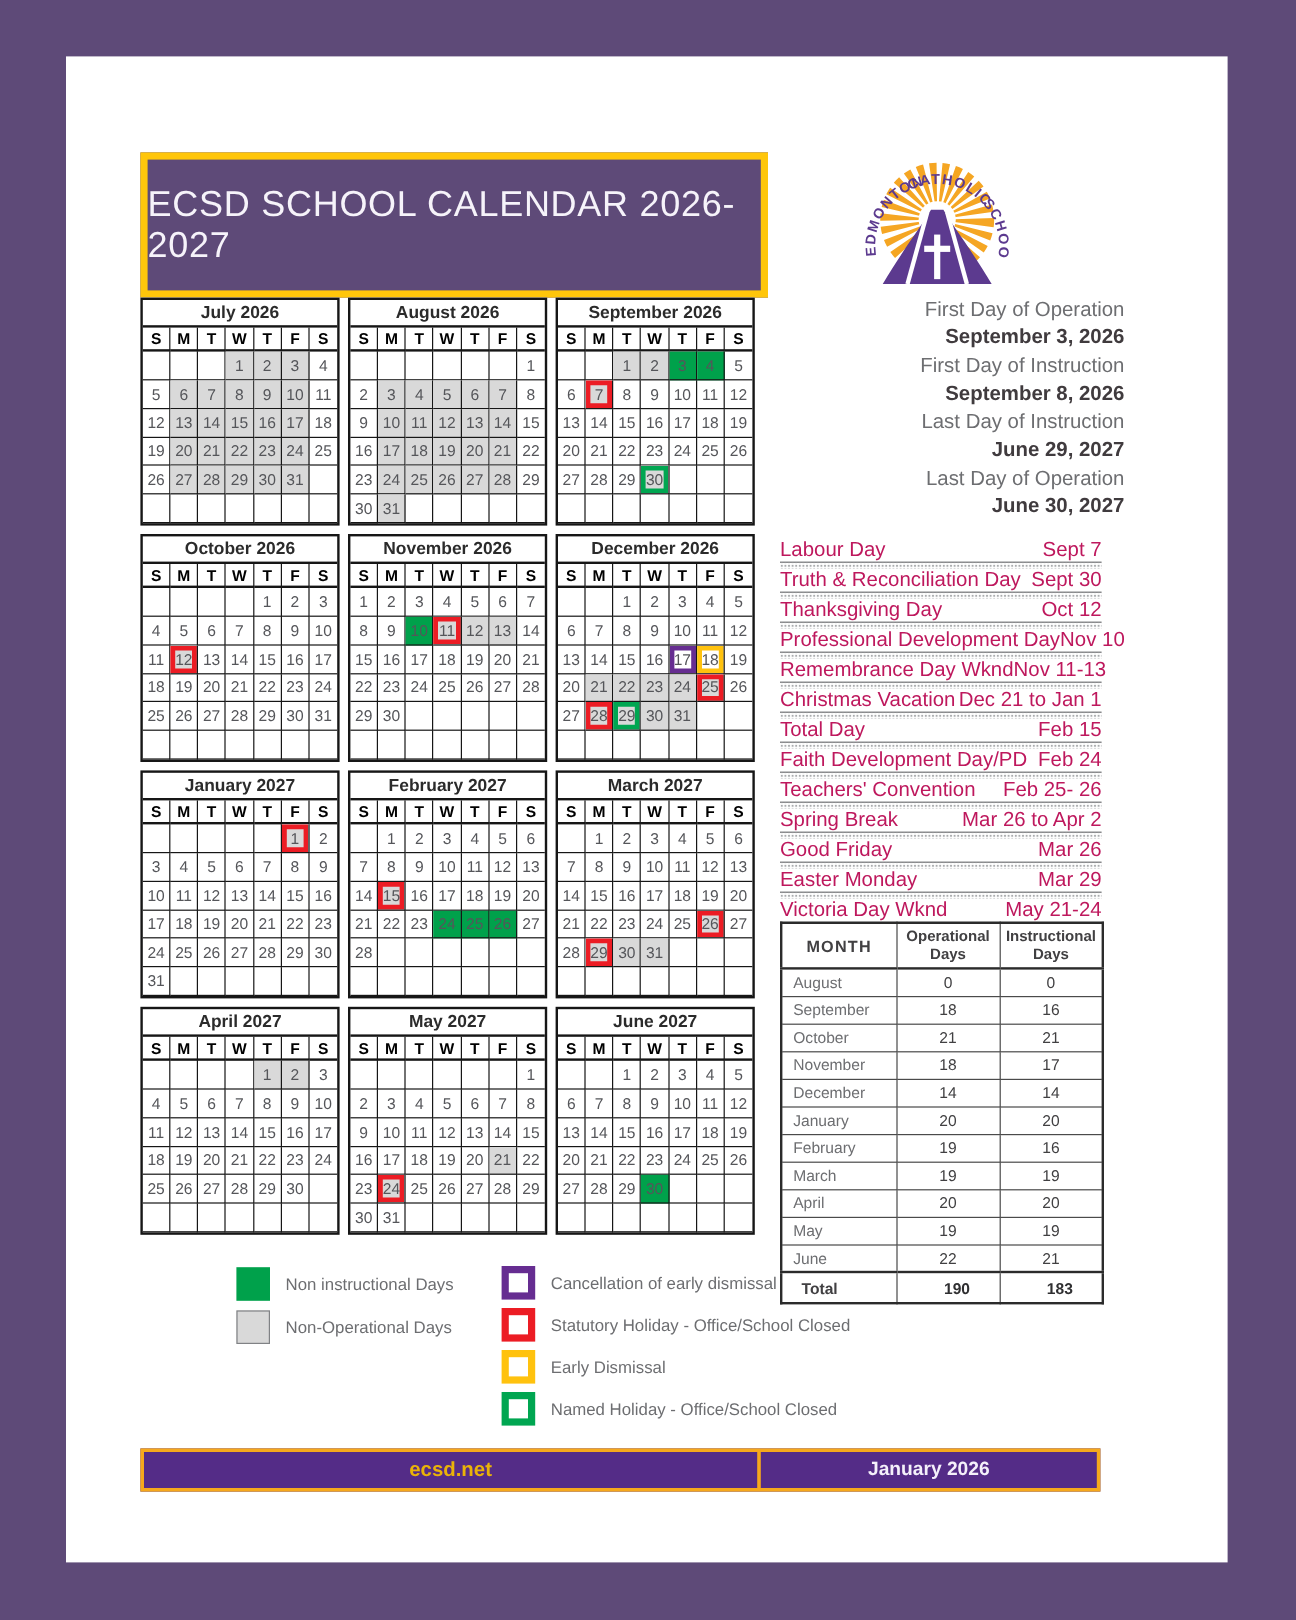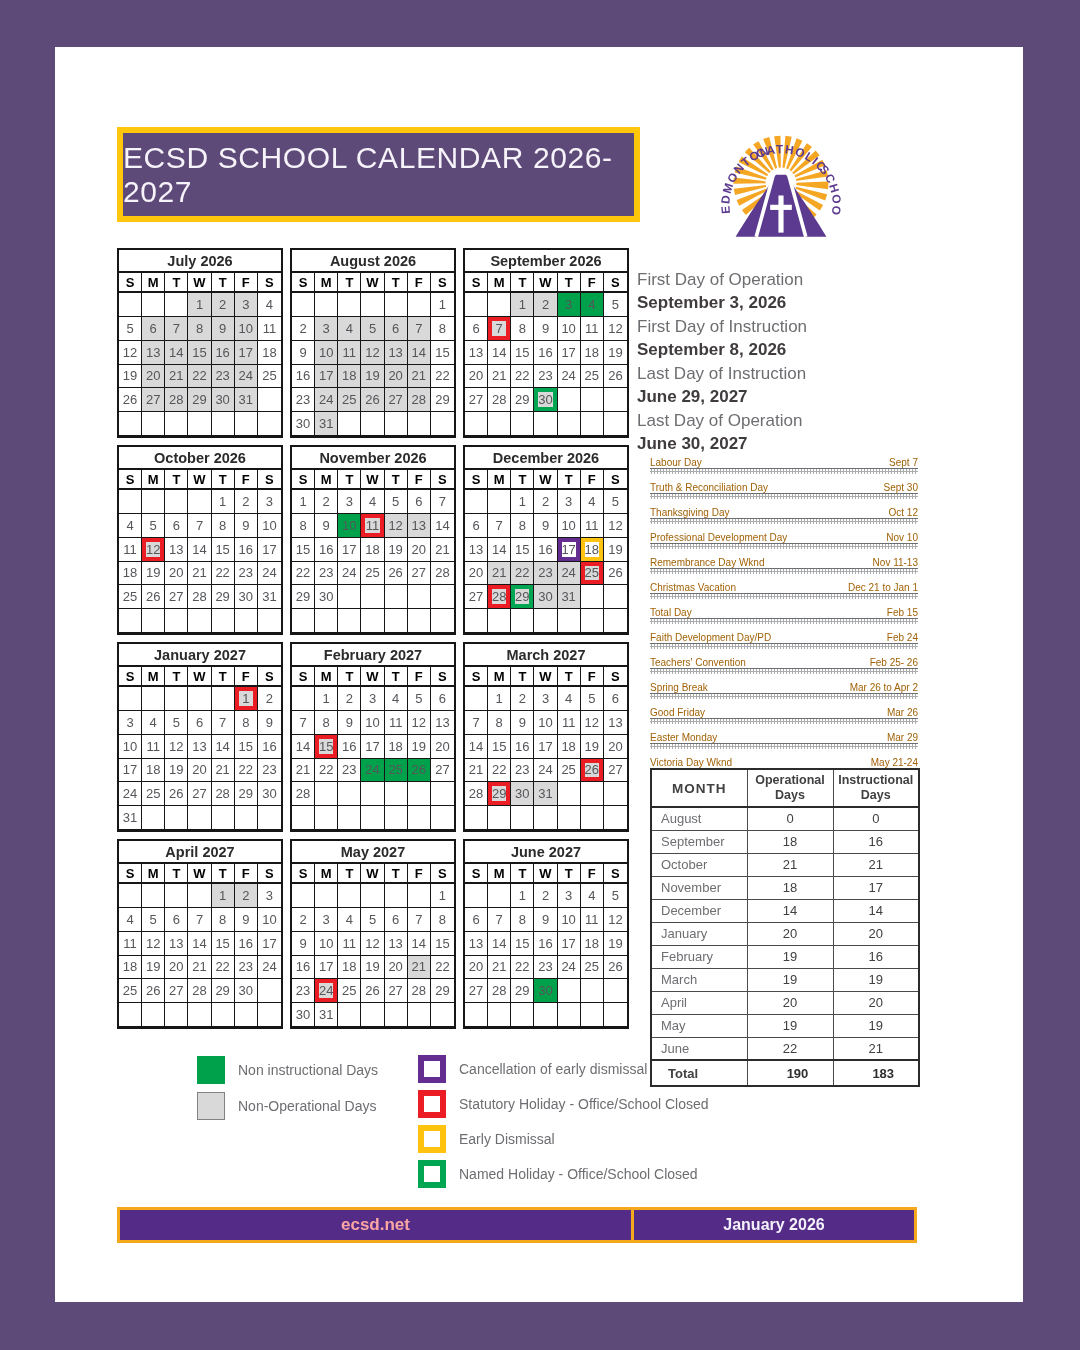--- a/index.html
+++ b/index.html
@@ -6,31 +6,31 @@
   .page {
     position:relative; width:1080px; height:1350px;
     background:var(--frame,#5E4A78);
     font-family:"Liberation Sans", sans-serif;
     overflow:hidden;
   }
   .sheet { position:absolute; left:55px; top:47px; width:968px; height:1255px; background:#ffffff; }
 
   
   .title-box {
-    position:absolute; left:62px; top:80px; width:523px; height:95px;
+    position:absolute; left:62px; top:80px; width:523px; height:121px;
     box-sizing:border-box; background:var(--frame); border:6px solid var(--gold);
     display:flex; align-items:center; justify-content:center;
     color:#f6f3fa; font-size:30px; letter-spacing:.6px; font-weight:400;
   }
 
   
   .logo { position:absolute; left:652px; top:68px; width:148px; height:130px; }
 
   
-  .keydates { position:absolute; left:582px; top:199px; width:300px; text-align:left;margin-top:22px; }
+  .keydates { position:absolute; left:582px; top:199px; width:300px; text-align:right; }
   .kd-label { font-size:17px; color:#6D6E71; line-height:23px; }
   .kd-value { font-size:17px; color:#403b3e; font-weight:bold; line-height:24px; }
 
   
   .months {
     position:absolute; left:62px; top:201px;
     display:grid; grid-template-columns:repeat(3,166px); grid-auto-rows:190px;
     column-gap:7px; row-gap:7px;
   }
   .cal { box-sizing:border-box; border:2px solid #161616; background:#fff; display:flex; flex-direction:column; }
@@ -50,21 +50,21 @@
   .bg-no { background:var(--grey); }
   .bg-ni { background:var(--green); color:#233d2f; }
   .ring-red    { box-shadow: inset 0 0 0 4px var(--red); }
   .ring-named  { box-shadow: inset 0 0 0 4px var(--green_ring); }
   .ring-purple { box-shadow: inset 0 0 0 4px var(--purple_ring); }
   .ring-yellow { box-shadow: inset 0 0 0 4px var(--yellow_ring); }
 
   
   .events { position:absolute; left:595px; top:404px; width:268px; }
   .ev-row { display:flex; justify-content:space-between; align-items:flex-end; height:17px; border-bottom:1px solid #6d6e71; }
-  .ev-name, .ev-date { font-size:10px; color:#a16207; white-space:nowrap; }
+  .ev-name, .ev-date { font-size:17px; color:#be185d; white-space:nowrap; }
   .ev-dots {
     height:5px; margin-bottom:2px;
     background-image:radial-gradient(circle, #aaacae 1px, transparent 1.2px);
     background-size:3px 3px; background-position:0 1px;
   }
 
   
   .daytable { position:absolute; left:595px; top:721px; border-collapse:collapse; border:2px solid #2b2b2b; background:#fff; }
   .daytable th, .daytable td { border:1px solid #4a4a4a; box-sizing:border-box; }
   .daytable th { font-size:12.5px; font-weight:bold; color:#414042; padding:3px 4px; height:38px; border-bottom:2px solid #2b2b2b; line-height:15px; }
@@ -93,21 +93,21 @@
 
   
   .footer {
     position:absolute; left:62px; top:1160px; width:800px; height:36px;
     box-sizing:border-box; background:var(--footer_purple); border:3px solid var(--gold2);
     display:flex;
   }
   .footer-left {
     width:514px; box-sizing:border-box; border-right:3px solid var(--gold2);
     display:flex; align-items:center; justify-content:center;
-    color:#fca5a5; font-size:17px; font-weight:600;
+    color:#eab308; font-size:17px; font-weight:600;
   }
   .footer-right {
     flex:1; display:flex; align-items:center; justify-content:center;
     color:#f4f0fa; font-size:16px; font-weight:600;
   }
 </style>
 </head>
 <body>
 
 <div class="page">

